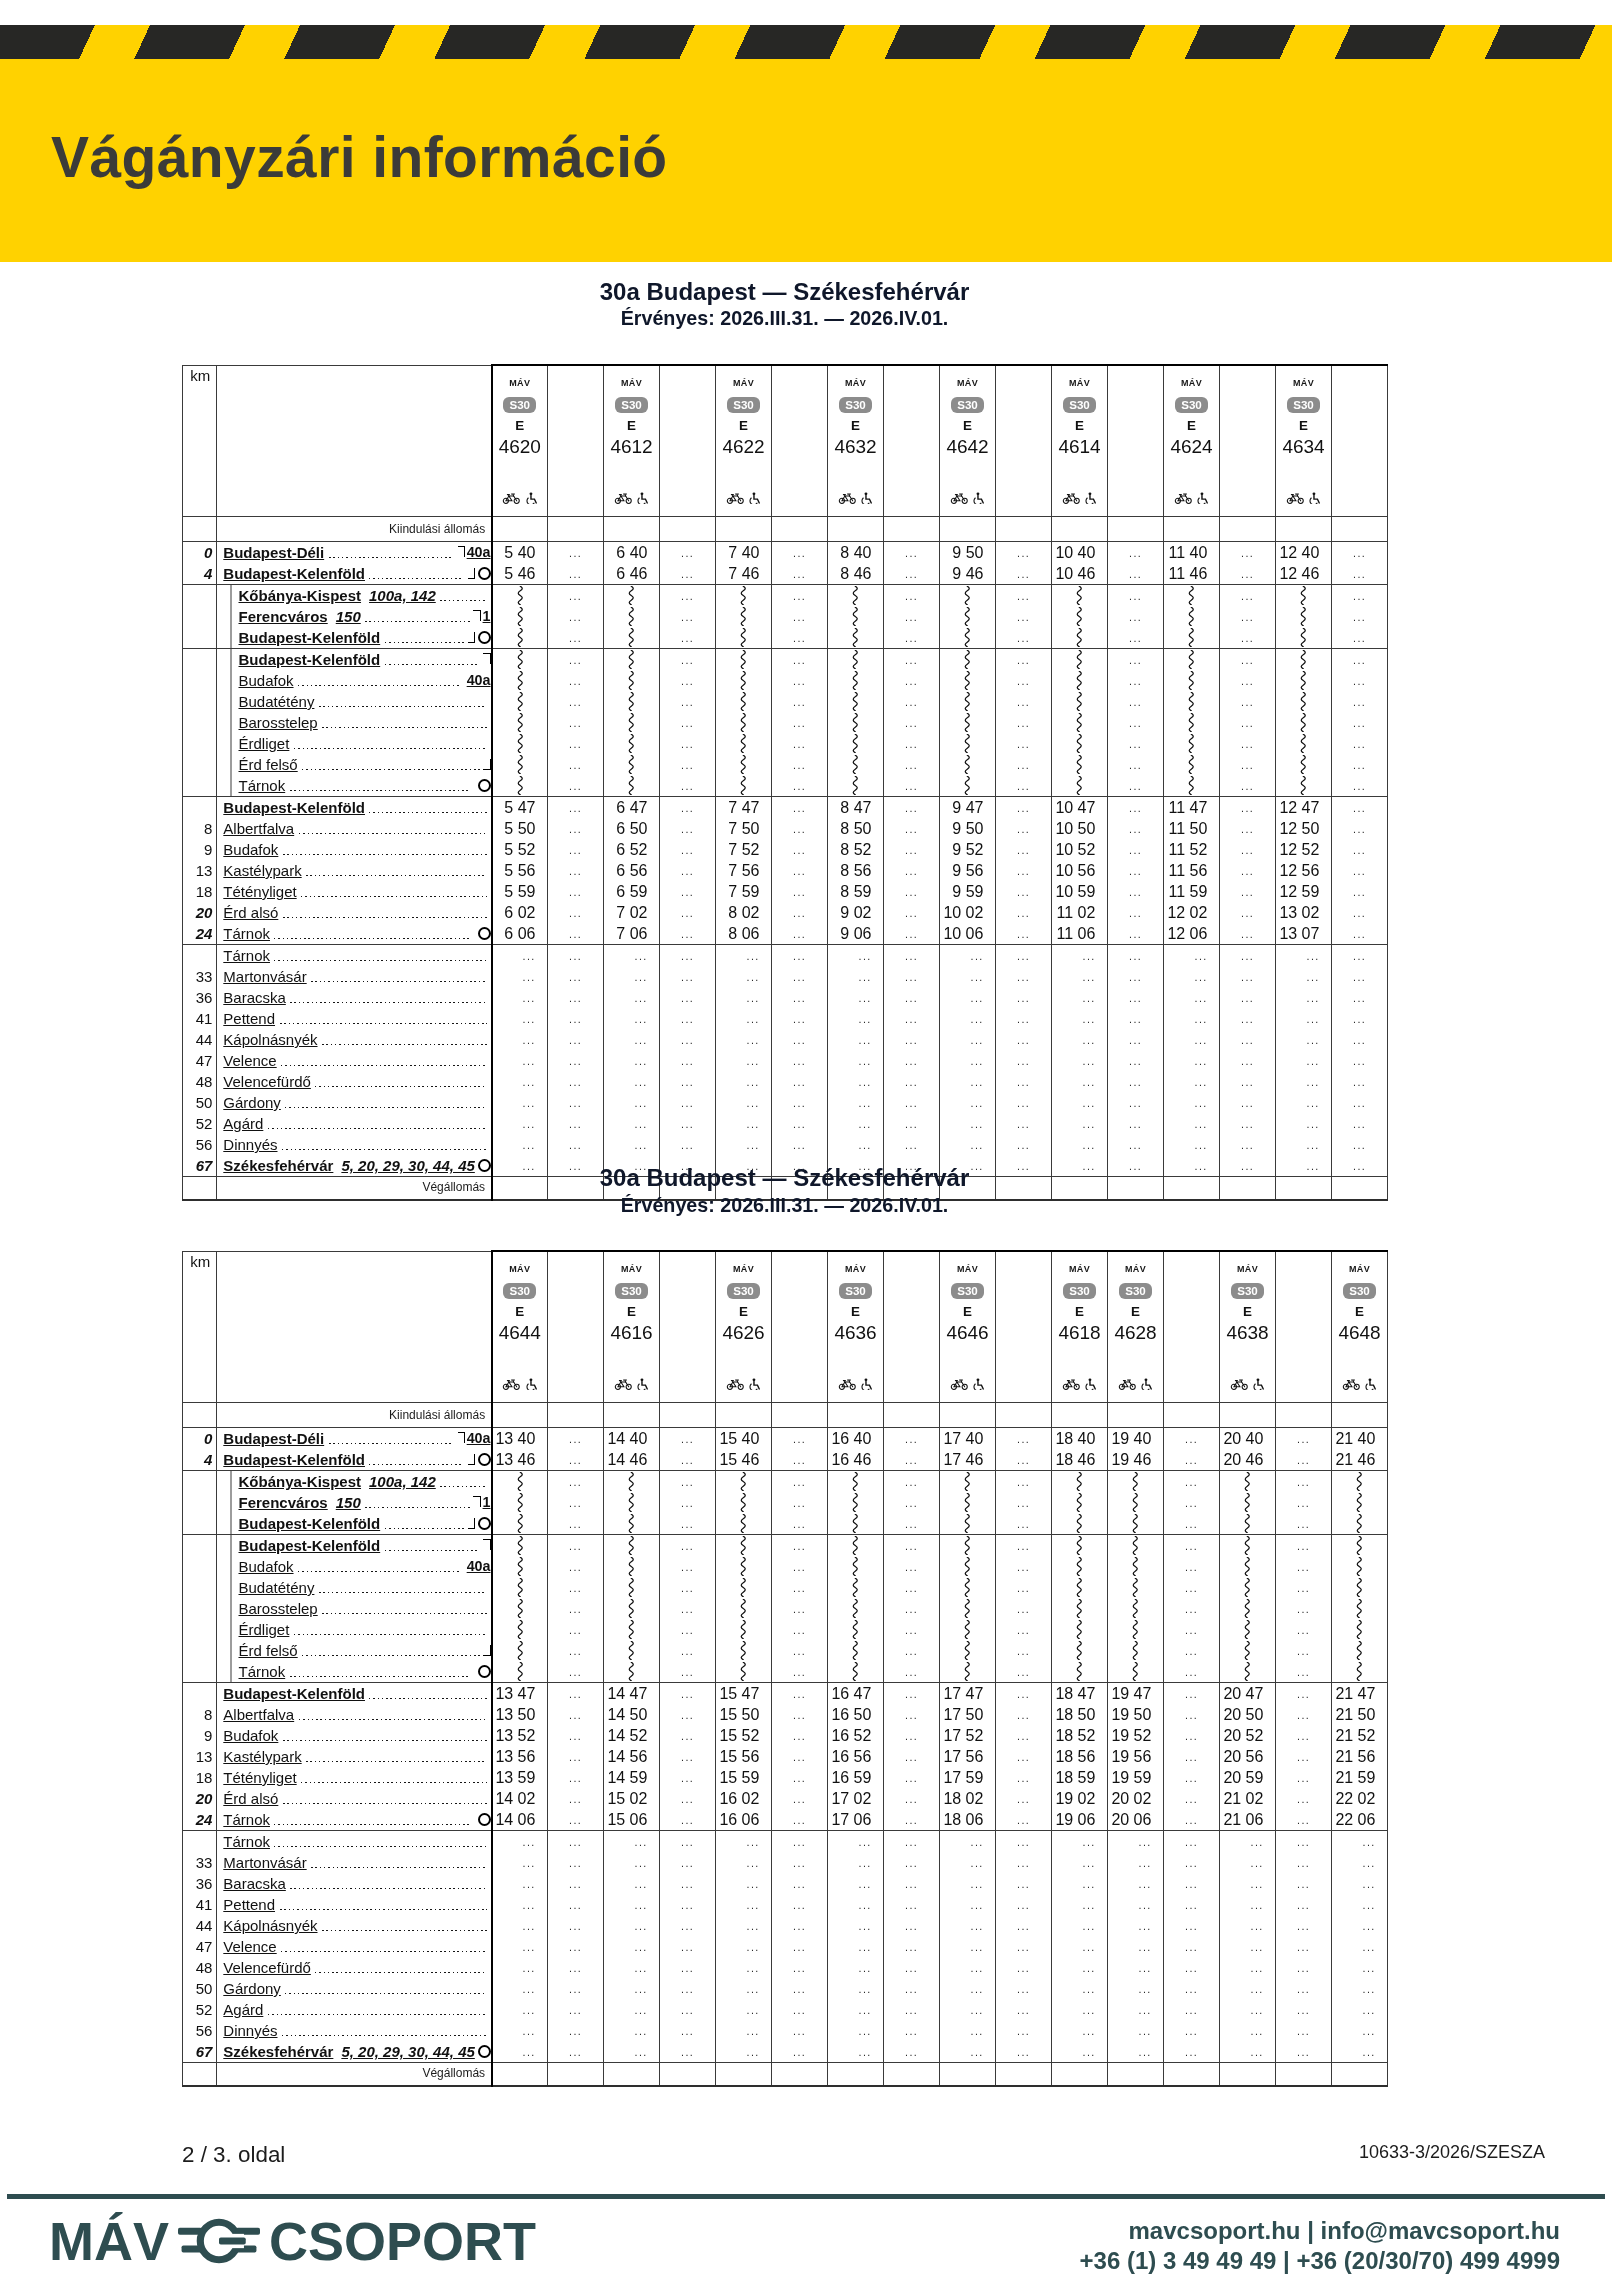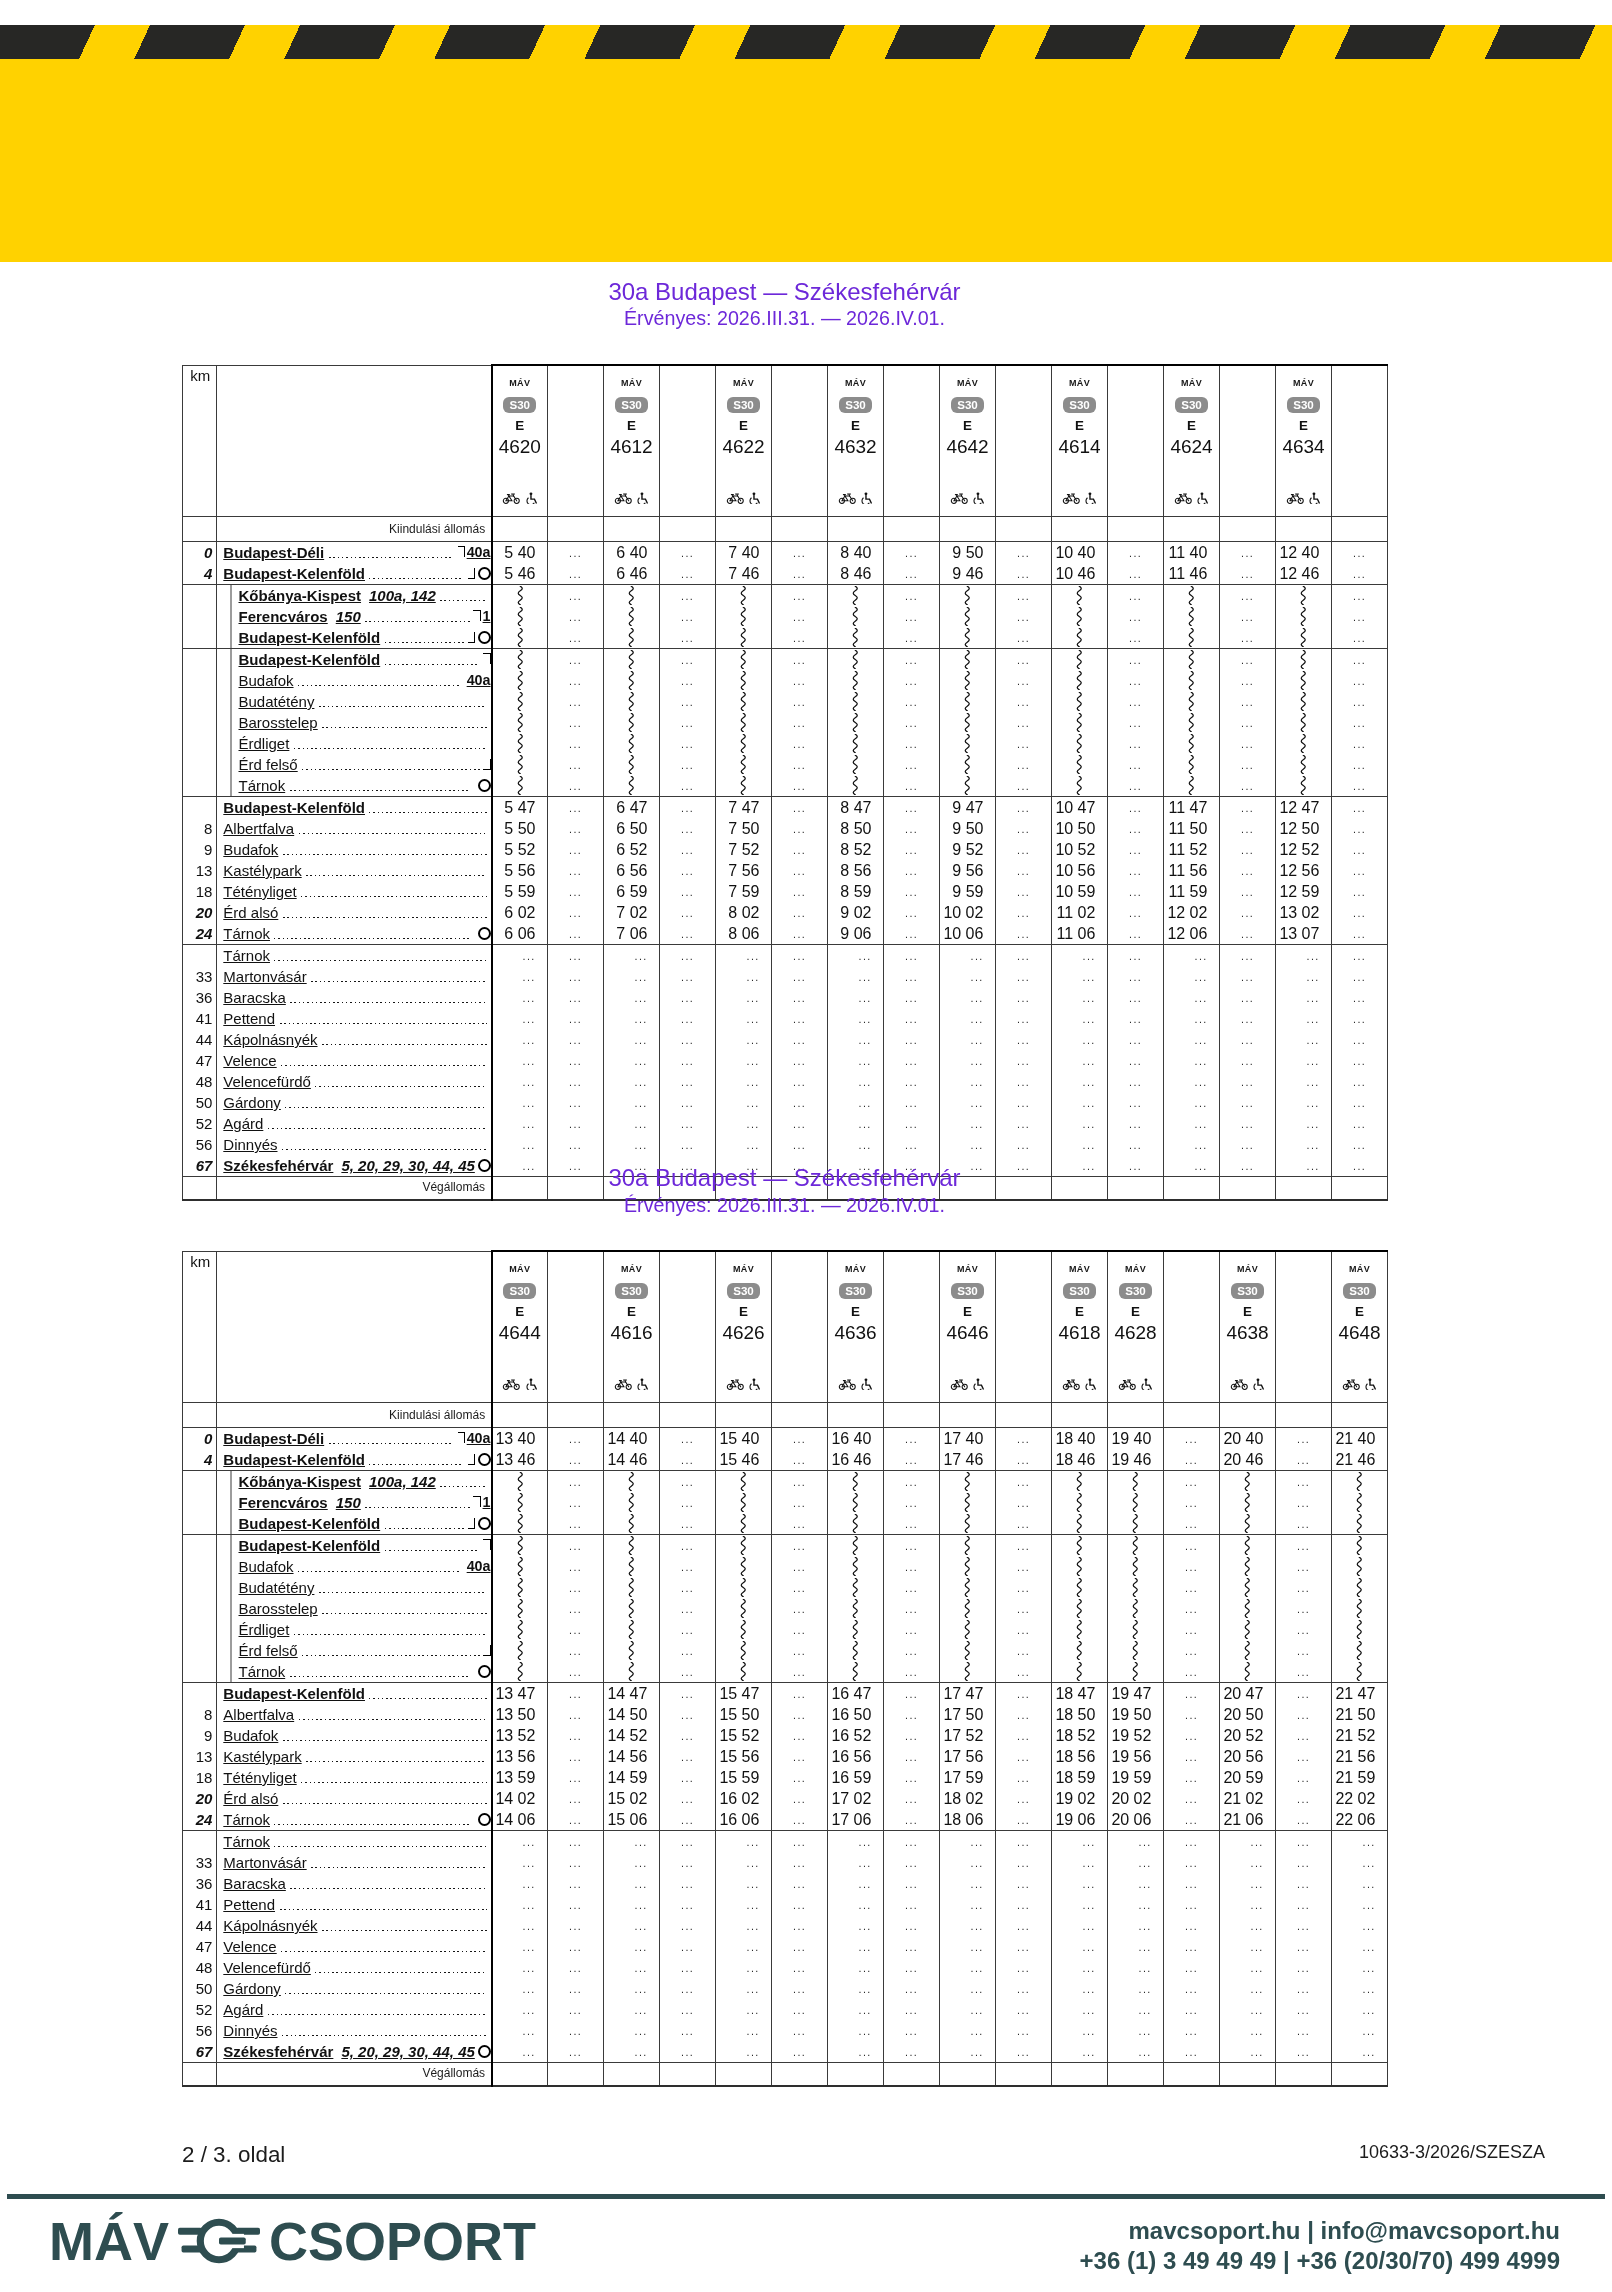--- a/index.html
+++ b/index.html
@@ -5,21 +5,21 @@
   html,body{margin:0;padding:0;background:#e8e8e8;}
   .page{position:relative;width:1612px;height:2293px;background:#ffffff;overflow:hidden;
         font-family:"Liberation Sans",sans-serif;color:#111;}
   
   .banner{position:absolute;left:0;top:25px;width:1612px;height:237px;background:#FFD200;}
   .hazard{position:absolute;left:0;top:0;width:1612px;height:34px;
           background:repeating-linear-gradient(115deg,#272725 0 86px,#FFD200 86px 136px);}
   .banner-title{position:absolute;left:51px;top:99px;font-size:57px;font-weight:bold;
           color:#3b3b39;letter-spacing:0.4px;}
   
-  .sec-title,.sec-sub{position:absolute;left:182px;width:1205px;text-align:center;font-weight:normal;color:#6d28d9;}
+  .sec-title,.sec-sub{position:absolute;left:182px;width:1205px;text-align:center;font-weight:bold;color:#0f172a;}
   .t1t{top:278px;font-size:24px;} .t1s{top:307px;font-size:19.7px;}
   .t2t{top:1164px;font-size:24px;} .t2s{top:1194px;font-size:19.7px;}
   .tmount{position:absolute;left:182px;}
   .m1{top:364px;} .m2{top:1250px;}
   
   table.tt{border-collapse:collapse;table-layout:fixed;background:#fff;
            border:1.3px solid #3a3a3a;border-bottom:2px solid #2e2e2e;}
   .tt td{padding:0;height:19px;line-height:19px;font-size:15px;white-space:nowrap;
          overflow:hidden;vertical-align:middle;color:#111;}
   .tt td + td{border-left:0.9px solid #3a3a3a;}
@@ -66,20 +66,21 @@
   .contact{position:absolute;right:52px;top:2216px;text-align:right;color:#2E4D50;
            font-size:24px;font-weight:bold;line-height:30px;}
 </style>
 </head>
 <body>
 
 <div class="page">
 
   <div class="banner">
     <div class="hazard"></div>
+    <div class="banner-title">Vágányzári információ</div>
   </div>
 
   <div class="sec-title t1t">30a Budapest — Székesfehérvár</div>
   <div class="sec-sub t1s">Érvényes: 2026.III.31. — 2026.IV.01.</div>
   <div id="table1" class="tmount m1">
       <table class="tt">
         <colgroup>
           <col style="width: 34px;">
           <col style="width: 269px;">
           <col style="width: 56px;">

